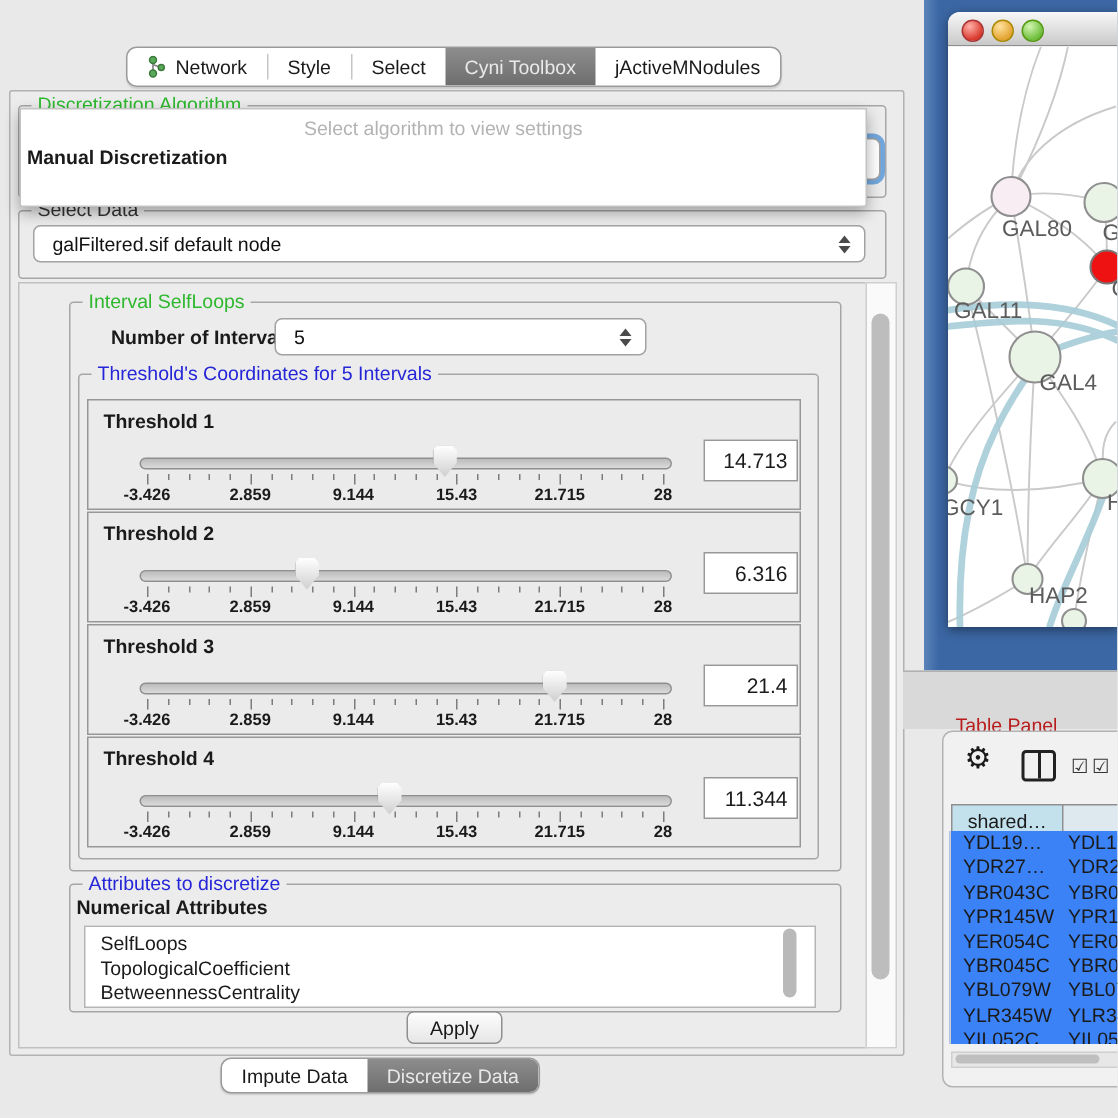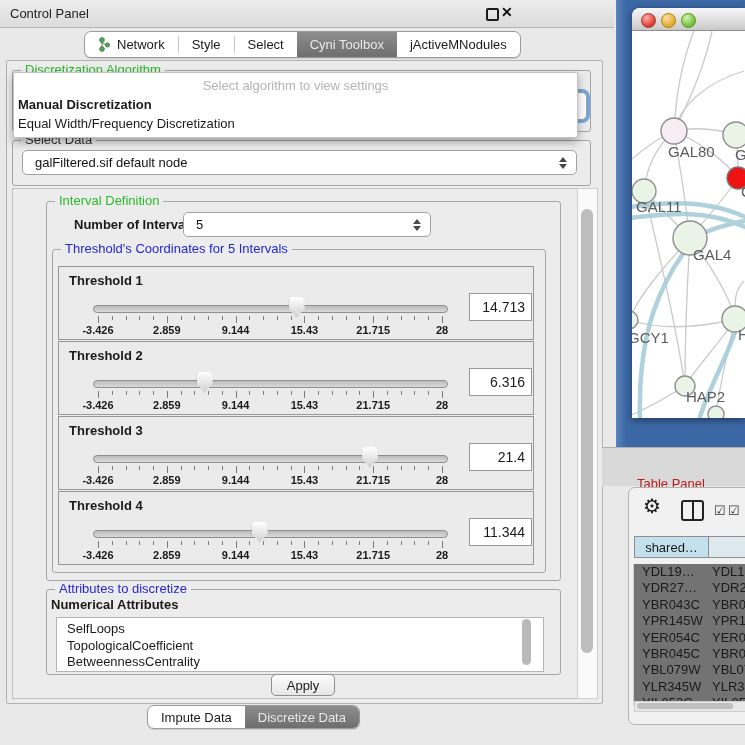--- a/index.html
+++ b/index.html
@@ -94,40 +94,35 @@
   .tablewin{left:628px;top:487px;width:117px;height:236px;background:#f1f1f1;border:1px solid #b3b3b3;
             border-radius:7px 0 0 7px;}
   .gear{left:14px;top:8px;font-size:20px;color:#1a1a1a;line-height:20px;}
   .colicon{left:52px;top:12px;width:19px;height:17px;border:2px solid #222;border-radius:3px;
            background:linear-gradient(#222,#222) center/2px 100% no-repeat;}
   .chk{top:16px;font-size:13px;color:#333;line-height:13px;}
   .hcell{position:absolute;top:48px;height:20px;border:1px solid #8f8f8f;display:flex;align-items:center;
          justify-content:center;overflow:hidden;}
   .hc1{left:5px;width:73px;background:#c3e1ed;}
   .hc2{left:79px;width:80px;background:#dde9ef;}
-  .tbody{position:absolute;left:4px;top:76px;width:112px;height:142px;background:#737373;overflow:hidden;
+  .tbody{position:absolute;left:4px;top:66px;width:112px;height:142px;background:#3b82f6;overflow:hidden;
          border-left:1px solid #cfcfcf;}
   .trow{position:relative;height:16.4px;line-height:16.4px;}
   .trow .c1{position:absolute;left:8px;}
   .trow .c2{position:absolute;left:78px;white-space:nowrap;}
   .hscroll{position:absolute;left:5px;top:213px;width:110px;height:9px;background:#e7e7e7;border:1px solid #cfcfcf;}
   .hthumb{position:absolute;left:2px;top:1px;width:96px;height:6px;background:#bfbfbf;border-radius:4px;}
 
   .neticon{display:inline-block;width:13px;height:15px;}
 </style>
 </head>
 <body>
 
 <div id="root">
 
-  <div class="abs titlebar">
-    <span class="abs tb-title">Control Panel</span>
-    <span class="abs tb-float"></span>
-    <span class="abs tb-close">✕</span>
-  </div>
 
   <div class="abs seg top-seg">
     <div class="seg-item">
       <span class="neticon">
         <svg width="13" height="15" viewBox="0 0 13 15">
           <path d="M4,4 L4,12 M4,6 L9,8" stroke="#8a8a8a" stroke-width="1.2" fill="none"></path>
           <circle cx="4" cy="3" r="2.3" fill="#5aa85a" stroke="#3c7a3c"></circle>
           <circle cx="4" cy="12" r="2.3" fill="#5aa85a" stroke="#3c7a3c"></circle>
           <circle cx="9.5" cy="8" r="2" fill="#5aa85a" stroke="#3c7a3c"></circle>
         </svg>
@@ -158,41 +153,40 @@
   <div class="abs combo focusring" style="left:26px;top:92px;width:521px;height:26px;z-index:1;">
     <span class="spin">
         <i class="up"></i>
         <i class="dn"></i>
       </span>
   </div>
 
   <div class="abs popup">
     <div class="popup-hint">Select algorithm to view settings</div>
     <div class="popup-opt1">Manual Discretization</div>
-    <div class="popup-opt2">Equal Width/Frequency Discretization</div>
   </div>
 
   <div class="abs group" style="left:12px;top:140px;width:577px;height:44px;">
     <span class="gtitle" style="color:#333;">Select Data</span>
   </div>
   <div class="abs combo" style="left:22px;top:150px;width:515px;height:23px;">
     <span>galFiltered.sif default node</span>
     <span class="spin">
         <i class="up"></i>
         <i class="dn"></i>
       </span>
   </div>
 
   <div class="abs scrollpanel"></div>
   <div class="abs vscroll">
     <div class="abs vthumb"></div>
   </div>
 
   <div class="abs group" style="left:46px;top:201px;width:513px;height:378px;">
-    <span class="gtitle green">Interval Definition</span>
+    <span class="gtitle green">Interval SelfLoops</span>
   </div>
   <span class="abs" style="left:74px;top:217px;font-weight:bold;">Number of Intervals</span>
   <div class="abs combo" style="left:183px;top:212px;width:208px;height:23px;">
     <span>5</span>
     <span class="spin">
         <i class="up"></i>
         <i class="dn"></i>
       </span>
   </div>
 

